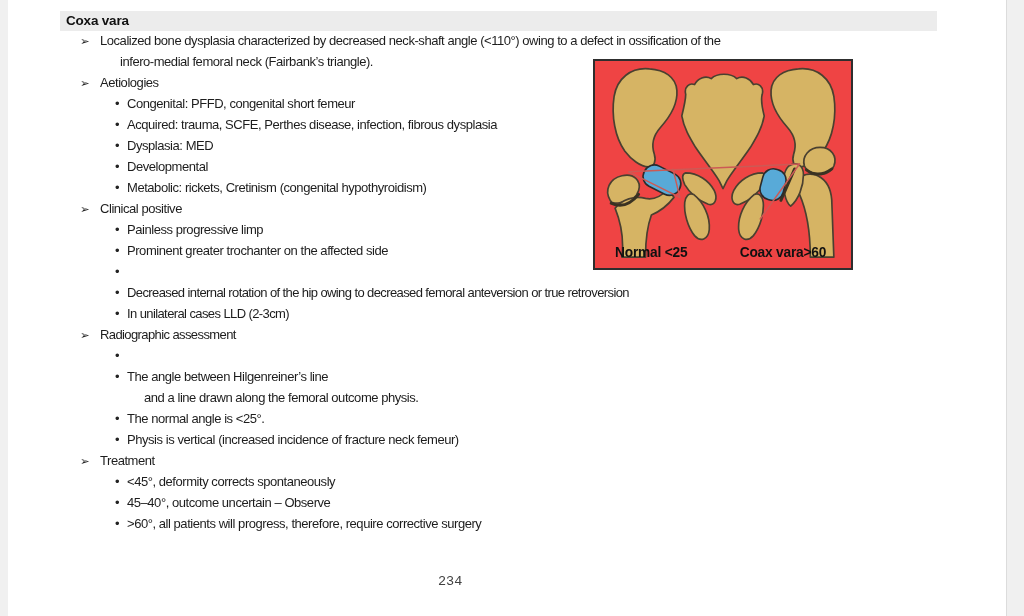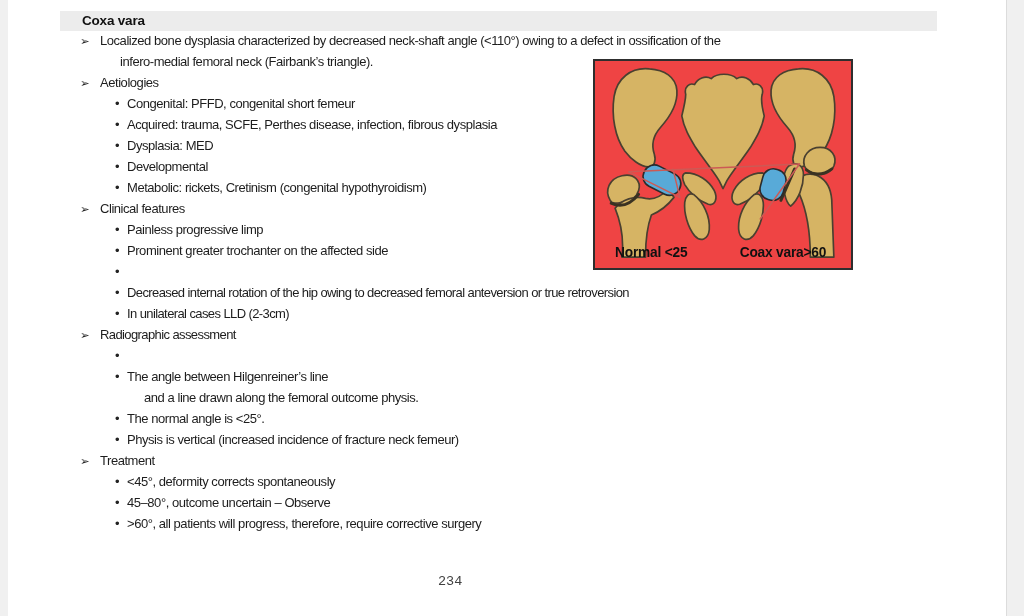--- a/index.html
+++ b/index.html
@@ -12,21 +12,21 @@
     --physis:#58aad8;
     --physis-stroke:#2b2b2b;
     --redline:#cc5a55;
     --frame:#2e2e2e;
   }
   html,body{margin:0;padding:0;}
   body{background:var(--bg);font-family:"Liberation Sans",sans-serif;}
   #screen{position:relative;width:1024px;height:616px;background:var(--bg);overflow:hidden;}
   #page{position:absolute;left:8px;top:0;width:998px;height:616px;background:var(--page);border-right:1px solid #dcdcdc;}
   .title-bar{position:absolute;left:52px;top:11px;width:877px;height:20px;background:var(--bar);}
-  .title-bar .t{font-size:13.5px;font-weight:700;color:#111;line-height:20px;padding-left:6px;letter-spacing:-0.2px;margin-left:16px;}
+  .title-bar .t{font-size:13.5px;font-weight:700;color:#111;line-height:20px;padding-left:6px;letter-spacing:-0.2px;}
   #lines{position:absolute;left:0;top:31px;width:998px;}
   .line{position:relative;height:21px;font-size:13px;color:var(--ink);letter-spacing:-0.45px;white-space:nowrap;}
   .line .txt{position:absolute;top:2px;}
   .line .mk{position:absolute;top:2px;color:#222;}
   .l1 .mk{left:72px;font-size:11.5px;top:3px;}
   .l1 .txt{left:92px;}
   .l2 .mk{left:107px;}
   .l2 .txt{left:119px;}
   .c1 .txt{left:112px;}
   .c2 .txt{left:136px;}
@@ -78,21 +78,21 @@
       <div class="line l2">
           <span class="mk">•</span>
           <span class="txt">Developmental</span>
         </div>
       <div class="line l2">
           <span class="mk">•</span>
           <span class="txt">Metabolic: rickets, Cretinism (congenital hypothyroidism)</span>
         </div>
       <div class="line l1 bold">
           <span class="mk">➢</span>
-          <span class="txt">Clinical features</span>
+          <span class="txt">Clinical positive</span>
         </div>
       <div class="line l2">
           <span class="mk">•</span>
           <span class="txt">Painless progressive limp</span>
         </div>
       <div class="line l2">
           <span class="mk">•</span>
           <span class="txt">Prominent greater trochanter on the affected side</span>
         </div>
       <div class="line l2">
@@ -131,21 +131,21 @@
       <div class="line l1 bold">
           <span class="mk">➢</span>
           <span class="txt">Treatment</span>
         </div>
       <div class="line l2">
           <span class="mk">•</span>
           <span class="txt">&lt;45°, deformity corrects spontaneously</span>
         </div>
       <div class="line l2">
           <span class="mk">•</span>
-          <span class="txt">45–80°, outcome uncertain – Observe</span>
+          <span class="txt">45–40°, outcome uncertain – Observe</span>
         </div>
       <div class="line l2">
           <span class="mk">•</span>
           <span class="txt">&gt;60°, all patients will progress, therefore, require corrective surgery</span>
         </div>
     </div>
 
     <div id="figure">
       <svg width="256" height="207" viewBox="0 0 260 211">
 

